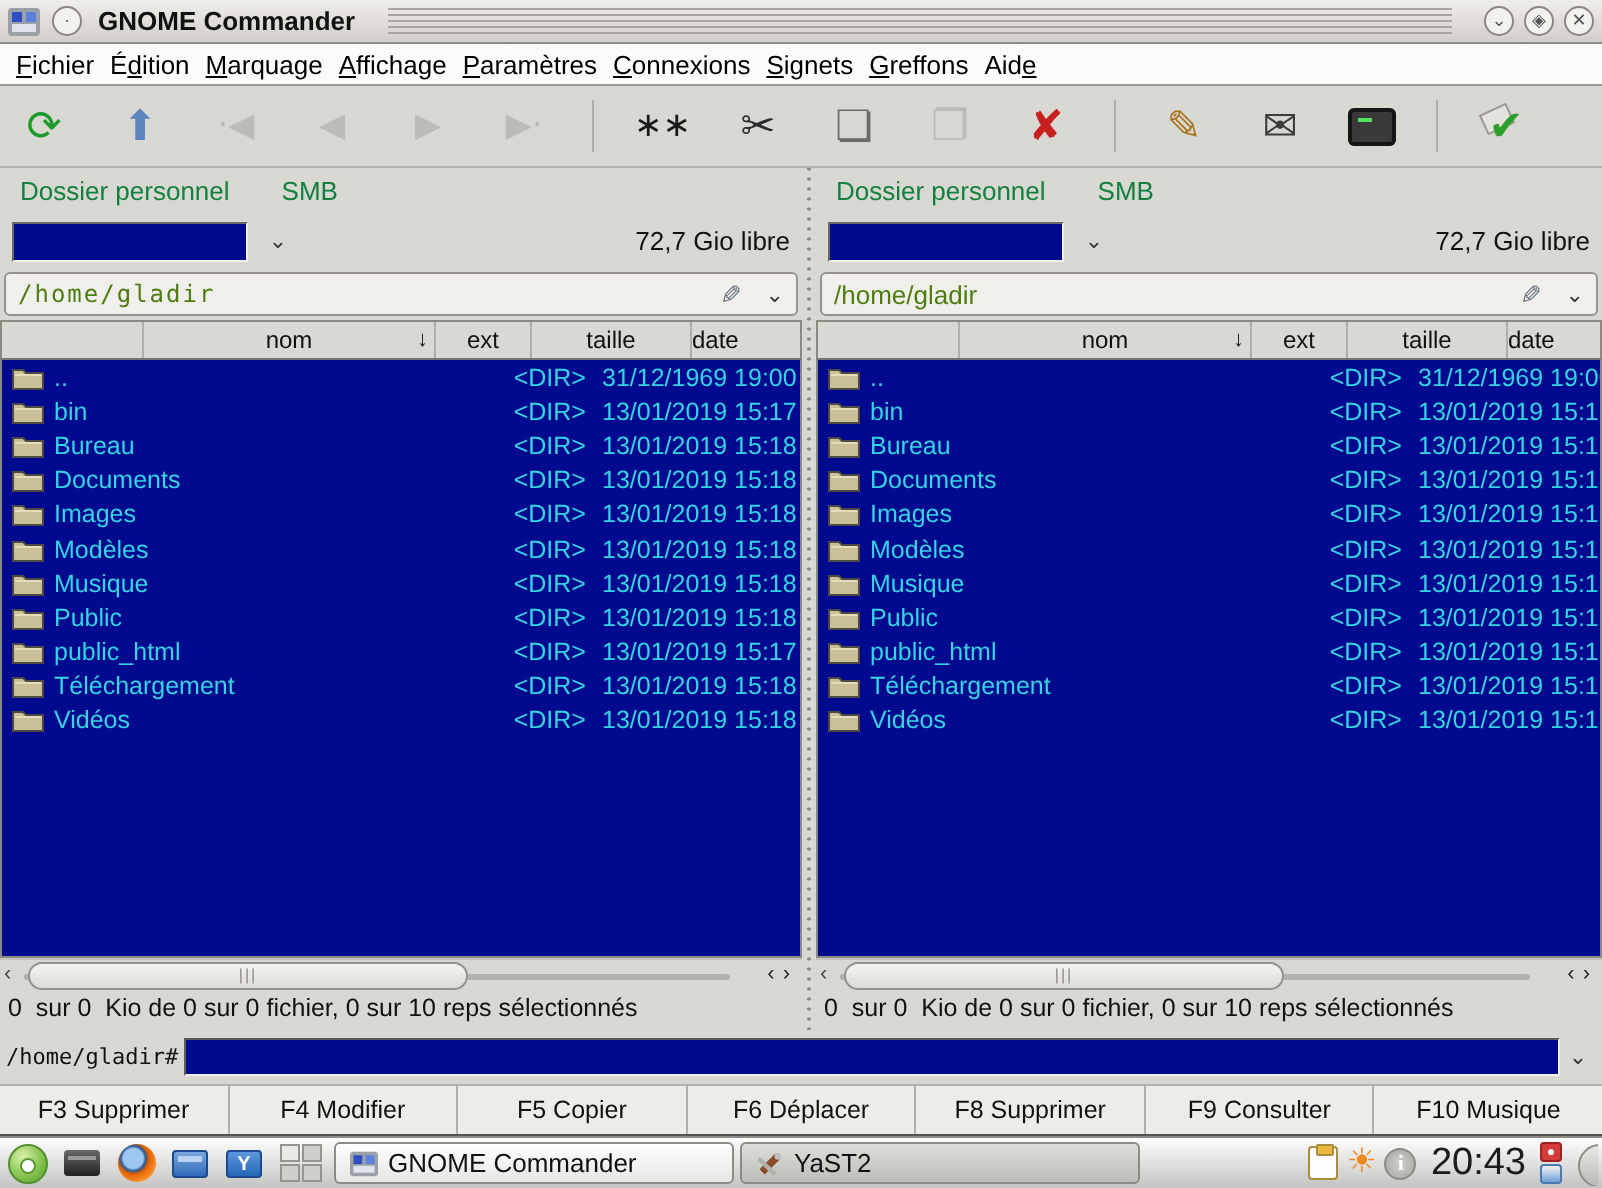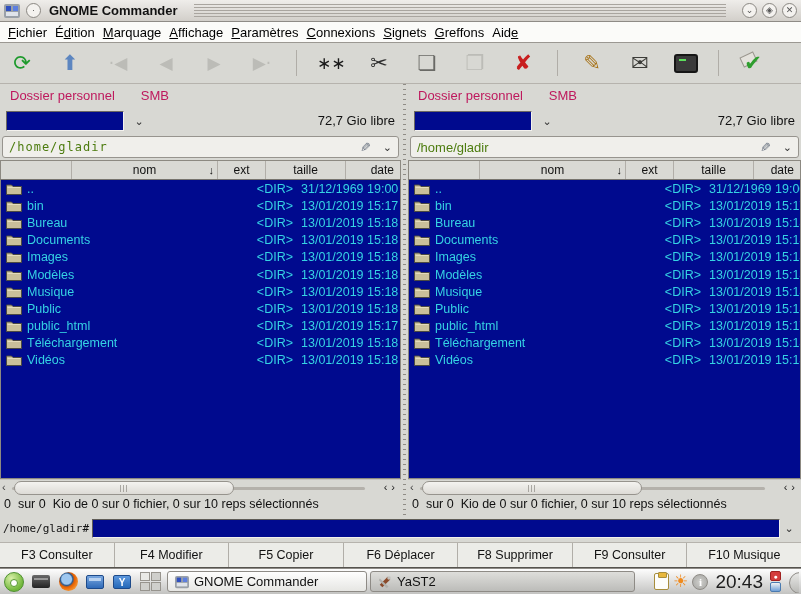--- a/index.html
+++ b/index.html
@@ -46,21 +46,21 @@
 
   
   .panes { flex:1; display:flex; min-height:0; }
   .pane { width:401px; display:flex; flex-direction:column; min-height:0; }
   .pane.right { width:393px; }
   .splitter { width:7px; background:#d8d8d3;
      background-image:radial-gradient(#8f8c86 1px, rgba(0,0,0,0) 1.2px);
      background-size:7px 5px; background-position:center; background-repeat:repeat-y; }
 
   .dev-row { height:22px; display:flex; align-items:center; gap:26px; padding:0 10px;
-             font-size:13px; color:#be185d; flex:0 0 22px; }
+             font-size:13px; color:#15803d; flex:0 0 22px; }
   .dev-btn { cursor:default; white-space:nowrap; }
 
   .drive-row { height:29px; display:flex; align-items:center; padding:0 6px; flex:0 0 29px; }
   .drive-combo { width:118px; height:20px; background:#000a8e;
                  border:1px solid; border-color:#6b6862 #f4f2ee #f4f2ee #6b6862; }
   .drive-arrow { width:18px; height:18px; font-size:11px; color:#333; text-align:center;
                  line-height:18px; margin-left:6px; cursor:default; }
   .free-space { margin-left:auto; font-size:13px; color:#111; white-space:nowrap; }
 
   .path-row { height:25px; padding:1px 2px; flex:0 0 25px; }
@@ -69,21 +69,21 @@
   .path-text { font-size:13px; color:#4d7c0f; white-space:nowrap; overflow:hidden; }
   .path-text.mono { font-family:"DejaVu Sans Mono", monospace; font-size:12px; letter-spacing:1px; }
   .path-edit { margin-left:auto; font-size:13px; color:#66707e; transform:scaleX(-1); cursor:default; }
   .path-arrow { font-size:11px; color:#333; margin-left:12px; cursor:default; }
 
   .cols { height:20px; background:#d9d9d4; border:1px solid #8c8981; border-bottom:1px solid #77746e;
           display:grid; grid-template-columns:26px 146px 48px 80px 1fr; align-items:center;
           font-size:12px; color:#111; flex:0 0 20px;padding-left:45px; }
   .cols > div { border-right:1px solid #b1aea8; height:100%; display:flex;
                 align-items:center; justify-content:center; position:relative; cursor:default; }
-  .cols > div:last-child { border-right:none; justify-content:flex-end; padding-right:6px; }
+  .cols > div:last-child { border-right:none; justify-content:flex-start; padding-right:6px; }
   .sort-arrow { position:absolute; right:3px; font-size:11px; }
 
   .list { flex:1; background:#000a8e; border:1px solid #8c8981; border-top:none;
           overflow:hidden; min-height:0; }
   .frow { height:17.2px; display:grid; grid-template-columns:26px 146px 48px 80px 1fr;
           align-items:center; font-size:12.5px; color:#35d3e4; cursor:default; }
   .frow .c-icon { padding-left:5px; display:flex; align-items:center; }
   .frow .c-size { text-align:right; padding-right:8px; }
   .frow .c-date { text-align:right; padding-right:4px; white-space:nowrap; overflow:hidden; }
   .pane.right .frow .c-date { text-align:left; }
@@ -137,21 +137,21 @@
   .ic-bluebox::after { content:""; position:absolute; left:2px; top:2px; right:2px; height:3px; background:#b9d2f0; }
   .ic-usb { width:18px; height:14px; background:linear-gradient(#5c97dd,#2468b8); border:1px solid #1d4a8a;
             border-radius:2px; color:#fff; font-size:10px; font-weight:bold; text-align:center; line-height:13px; }
   .pager { display:grid; grid-template-columns:10px 10px; grid-template-rows:9px 9px; gap:1px;
            margin:0 3px; cursor:default; }
   .pager span { background:#cfcfcc; border:1px solid #97948e; }
   .pager span.active { background:#e9e9e6; }
   .task { height:21px; border:1px solid #8e8b86; border-radius:3px; display:flex; align-items:center;
           gap:5px; padding:0 7px; font-size:13px; color:#111; cursor:default; }
   .task.active { background:linear-gradient(#fefefe,#e6e6e3); width:200px; }
-  .task.inactive { background:linear-gradient(#dededb,#bcbcb9); width:265px; }
+  .task.inactive { background:linear-gradient(#dededb,#bcbcb9); width:200px; }
   .task-icon { width:14px; height:14px; flex:0 0 14px; }
   .tray { display:flex; align-items:center; gap:4px; margin-left:auto; }
   .tray-clip { width:15px; height:17px; background:#fdfdfb; border:1px solid #a78d3c; border-radius:2px;
                position:relative; }
   .tray-clip::after { content:""; position:absolute; left:3px; top:-2px; width:7px; height:4px;
                background:#e8b73c; border:1px solid #a78d3c; border-radius:1px; }
   .tray-sun { color:#f08a1d; font-size:17px; line-height:17px; font-family:"DejaVu Sans", sans-serif; }
   .tray-info { width:16px; height:16px; border-radius:50%; background:radial-gradient(#cfcfcc,#a5a5a2);
                border:1px solid #8e8b86; color:#fff; font-size:11px; font-weight:bold;
                text-align:center; line-height:15px; font-family:"Liberation Serif", serif; }
@@ -577,21 +577,21 @@
     </div>
   </div>
 
   <div class="cmd-row">
     <span class="cmd-prompt">/home/gladir#</span>
     <div class="cmd-input"></div>
     <span class="cmd-arrow">⌄</span>
   </div>
 
   <div class="fkeys" id="fkeys">
-      <div class="fkey">F3 Consulter</div>
+      <div class="fkey">F3 Supprimer</div>
       <div class="fkey">F4 Modifier</div>
       <div class="fkey">F5 Copier</div>
       <div class="fkey">F6 Déplacer</div>
       <div class="fkey">F8 Supprimer</div>
       <div class="fkey">F9 Consulter</div>
       <div class="fkey">F10 Musique</div>
     </div>
 
   <div class="taskbar">
     <div class="tb-launch">

